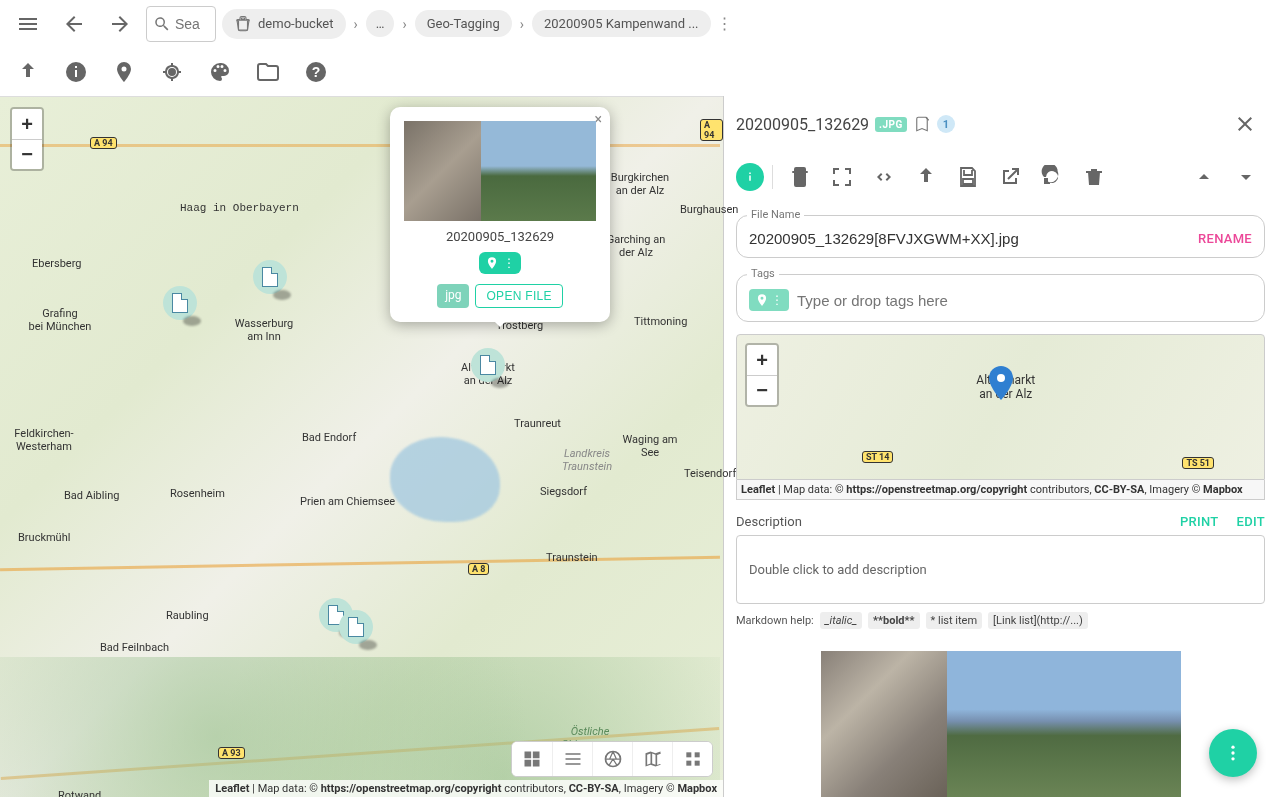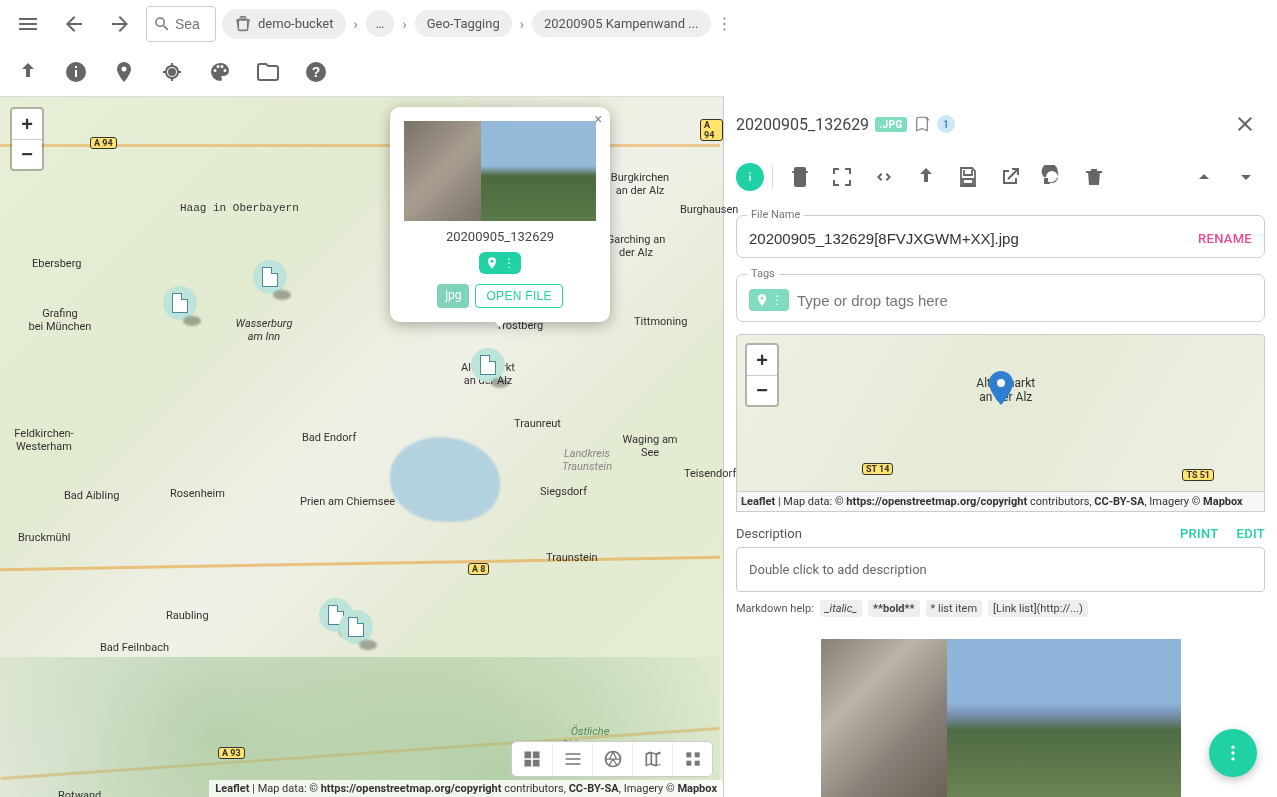--- a/index.html
+++ b/index.html
@@ -75,41 +75,41 @@
   .spacer{ flex:1; }
 
   .panel-toolbar { display:flex; align-items:center; padding:6px 12px; gap:4px; border-bottom:1px solid transparent; }
   .panel-toolbar .iconbtn{ width:38px; height:38px; }
   .info-active{ background:#1fd1a5 !important; color:#fff !important; border-radius:50%; width:28px !important; height:28px !important; }
   .info-active svg{ width:18px; height:18px; }
   .vdiv{ width:1px; height:24px; background:#ddd; margin:0 4px; }
 
   
   .section { margin:12px; }
-  .fieldset { border:1px solid #ccc; border-radius:7px; position:relative; padding:14px 12px 10px 12px; display:flex; align-items:center; gap:8px; }
+  .fieldset { border:1px solid #ccc; border-radius:12px; position:relative; padding:14px 12px 10px 12px; display:flex; align-items:center; gap:8px; }
   .fieldset .legend{ position:absolute; top:-8px; left:10px; background:#fff; padding:0 4px; font-size:11px; color:#777; }
   .fieldset input{ flex:1; border:none; outline:none; font-size:15px; color:#333; background:transparent; }
   .rename-link{ color:#ec4899; font-size:13px; font-weight:500; cursor:pointer; letter-spacing:0.3px;padding-left:28px; }
   .tag-prefix{ display:inline-flex; background:#80dcc0; border-radius:4px; padding:4px 6px; gap:2px; }
   .tag-prefix svg{ width:14px; height:14px; fill:#fff; }
 
   .mini-map{ margin:0 12px; height:200px; position:relative; border:1px solid #ccc; border-top-left-radius:4px; border-top-right-radius:4px; background: linear-gradient(120deg,#eef0e2,#e5ebd6,#eef0e2); overflow:hidden; }
   .mini-map .zoomctrl{ top:8px; left:8px; }
   .pin{ position:absolute; left:50%; top:45%; width:24px; height:34px; transform:translate(-50%,-100%); }
   .pin svg{ width:24px; height:34px; }
   .mini-city{ position:absolute; left:51%; top:26%; font-size:12px; color:#333; text-align:center; transform:translateX(-50%); }
   .mini-shield{ position:absolute; background:#ffe36e; border:1px solid #333; border-radius:3px; font-size:9px; padding:0 3px; color:#333; font-weight:bold; }
   .mini-attrib{ margin:0 12px; font-size:11px; color:#333; padding:3px 4px; background:#f7f7f7; border:1px solid #ccc; border-top:none; }
   .mini-attrib b{ font-weight:bold; }
 
   .desc-row{ display:flex; align-items:center; margin:14px 12px 6px 12px; }
   .desc-row h5{ font-size:13px; font-weight:normal; color:#555; }
   .textlink{ color:#1fd1a5; font-size:13px; font-weight:500; margin-left:18px; cursor:pointer; letter-spacing:0.3px; }
 
-  .desc-box{ margin:0 12px; border:1px solid #ccc; border-radius:4px; padding:14px 12px; color:#666; font-size:13px; }
+  .desc-box{ margin:0 12px; border:1px solid #ccc; border-radius:4px; padding:26px 12px; color:#666; font-size:13px; }
 
   .md-help{ margin:8px 12px; font-size:11px; color:#555; display:flex; gap:6px; align-items:center; flex-wrap:wrap; }
   .md-chip{ background:#eee; border-radius:3px; padding:2px 5px; font-size:11px; color:#444; }
 
   .big-preview{ margin:14px auto 0 auto; width:360px; height:200px; background:linear-gradient(to bottom, #8fb5db 0%, #8fb5db 40%, #7790b0 48%, #4f6b42 58%, #6a8455 100%); position:relative; }
   .big-preview::before{ content:""; position:absolute; left:0; top:0; width:35%; height:100%; background:linear-gradient(135deg,#888078,#bcb4a6,#888078,#6a6258); }
 
   .fab{ position:fixed; right:20px; bottom:20px; width:48px; height:48px; border-radius:50%; background:#1fd1a5; color:#fff; display:flex; align-items:center; justify-content:center; box-shadow:0 3px 10px rgba(0,0,0,0.25); cursor:pointer; }
   .fab svg{ width:20px; height:20px; fill:#fff; }
 </style>
@@ -213,21 +213,21 @@
         <div class="lake"></div>
         <div class="forest1"></div>
         <span class="shield" style="left:90px; top:40px;">A 94</span>
         <span class="shield" style="left:700px; top:22px;">A 94</span>
         <span class="shield" style="left:468px; top:466px;">A 8</span>
         <span class="shield" style="left:218px; top:650px;">A 93</span>
         <span class="city" style="left:180px; top:105px;font-family:Liberation Mono, monospace;">Haag in Oberbayern</span>
         <span class="city" style="left:32px; top:160px;">Ebersberg</span>
         <span class="city center" style="left:60px; top:210px; white-space:pre;">Grafing
 bei München</span>
-        <span class="city center" style="left:264px; top:220px; white-space:pre;font-style:italic;">Wasserburg
+        <span class="city center" style="left:264px; top:220px; white-space:pre;">Wasserburg
 am Inn</span>
         <span class="city center" style="left:488px; top:264px; white-space:pre;">Altenmarkt
 an der Alz</span>
         <span class="city" style="left:680px; top:106px;">Burghausen</span>
         <span class="city" style="left:496px; top:222px;">Trostberg</span>
         <span class="city" style="left:514px; top:320px;">Traunreut</span>
         <span class="city" style="left:302px; top:334px;">Bad Endorf</span>
         <span class="city" style="left:300px; top:398px;">Prien am Chiemsee</span>
         <span class="city" style="left:170px; top:390px;">Rosenheim</span>
         <span class="city" style="left:64px; top:392px;">Bad Aibling</span>

